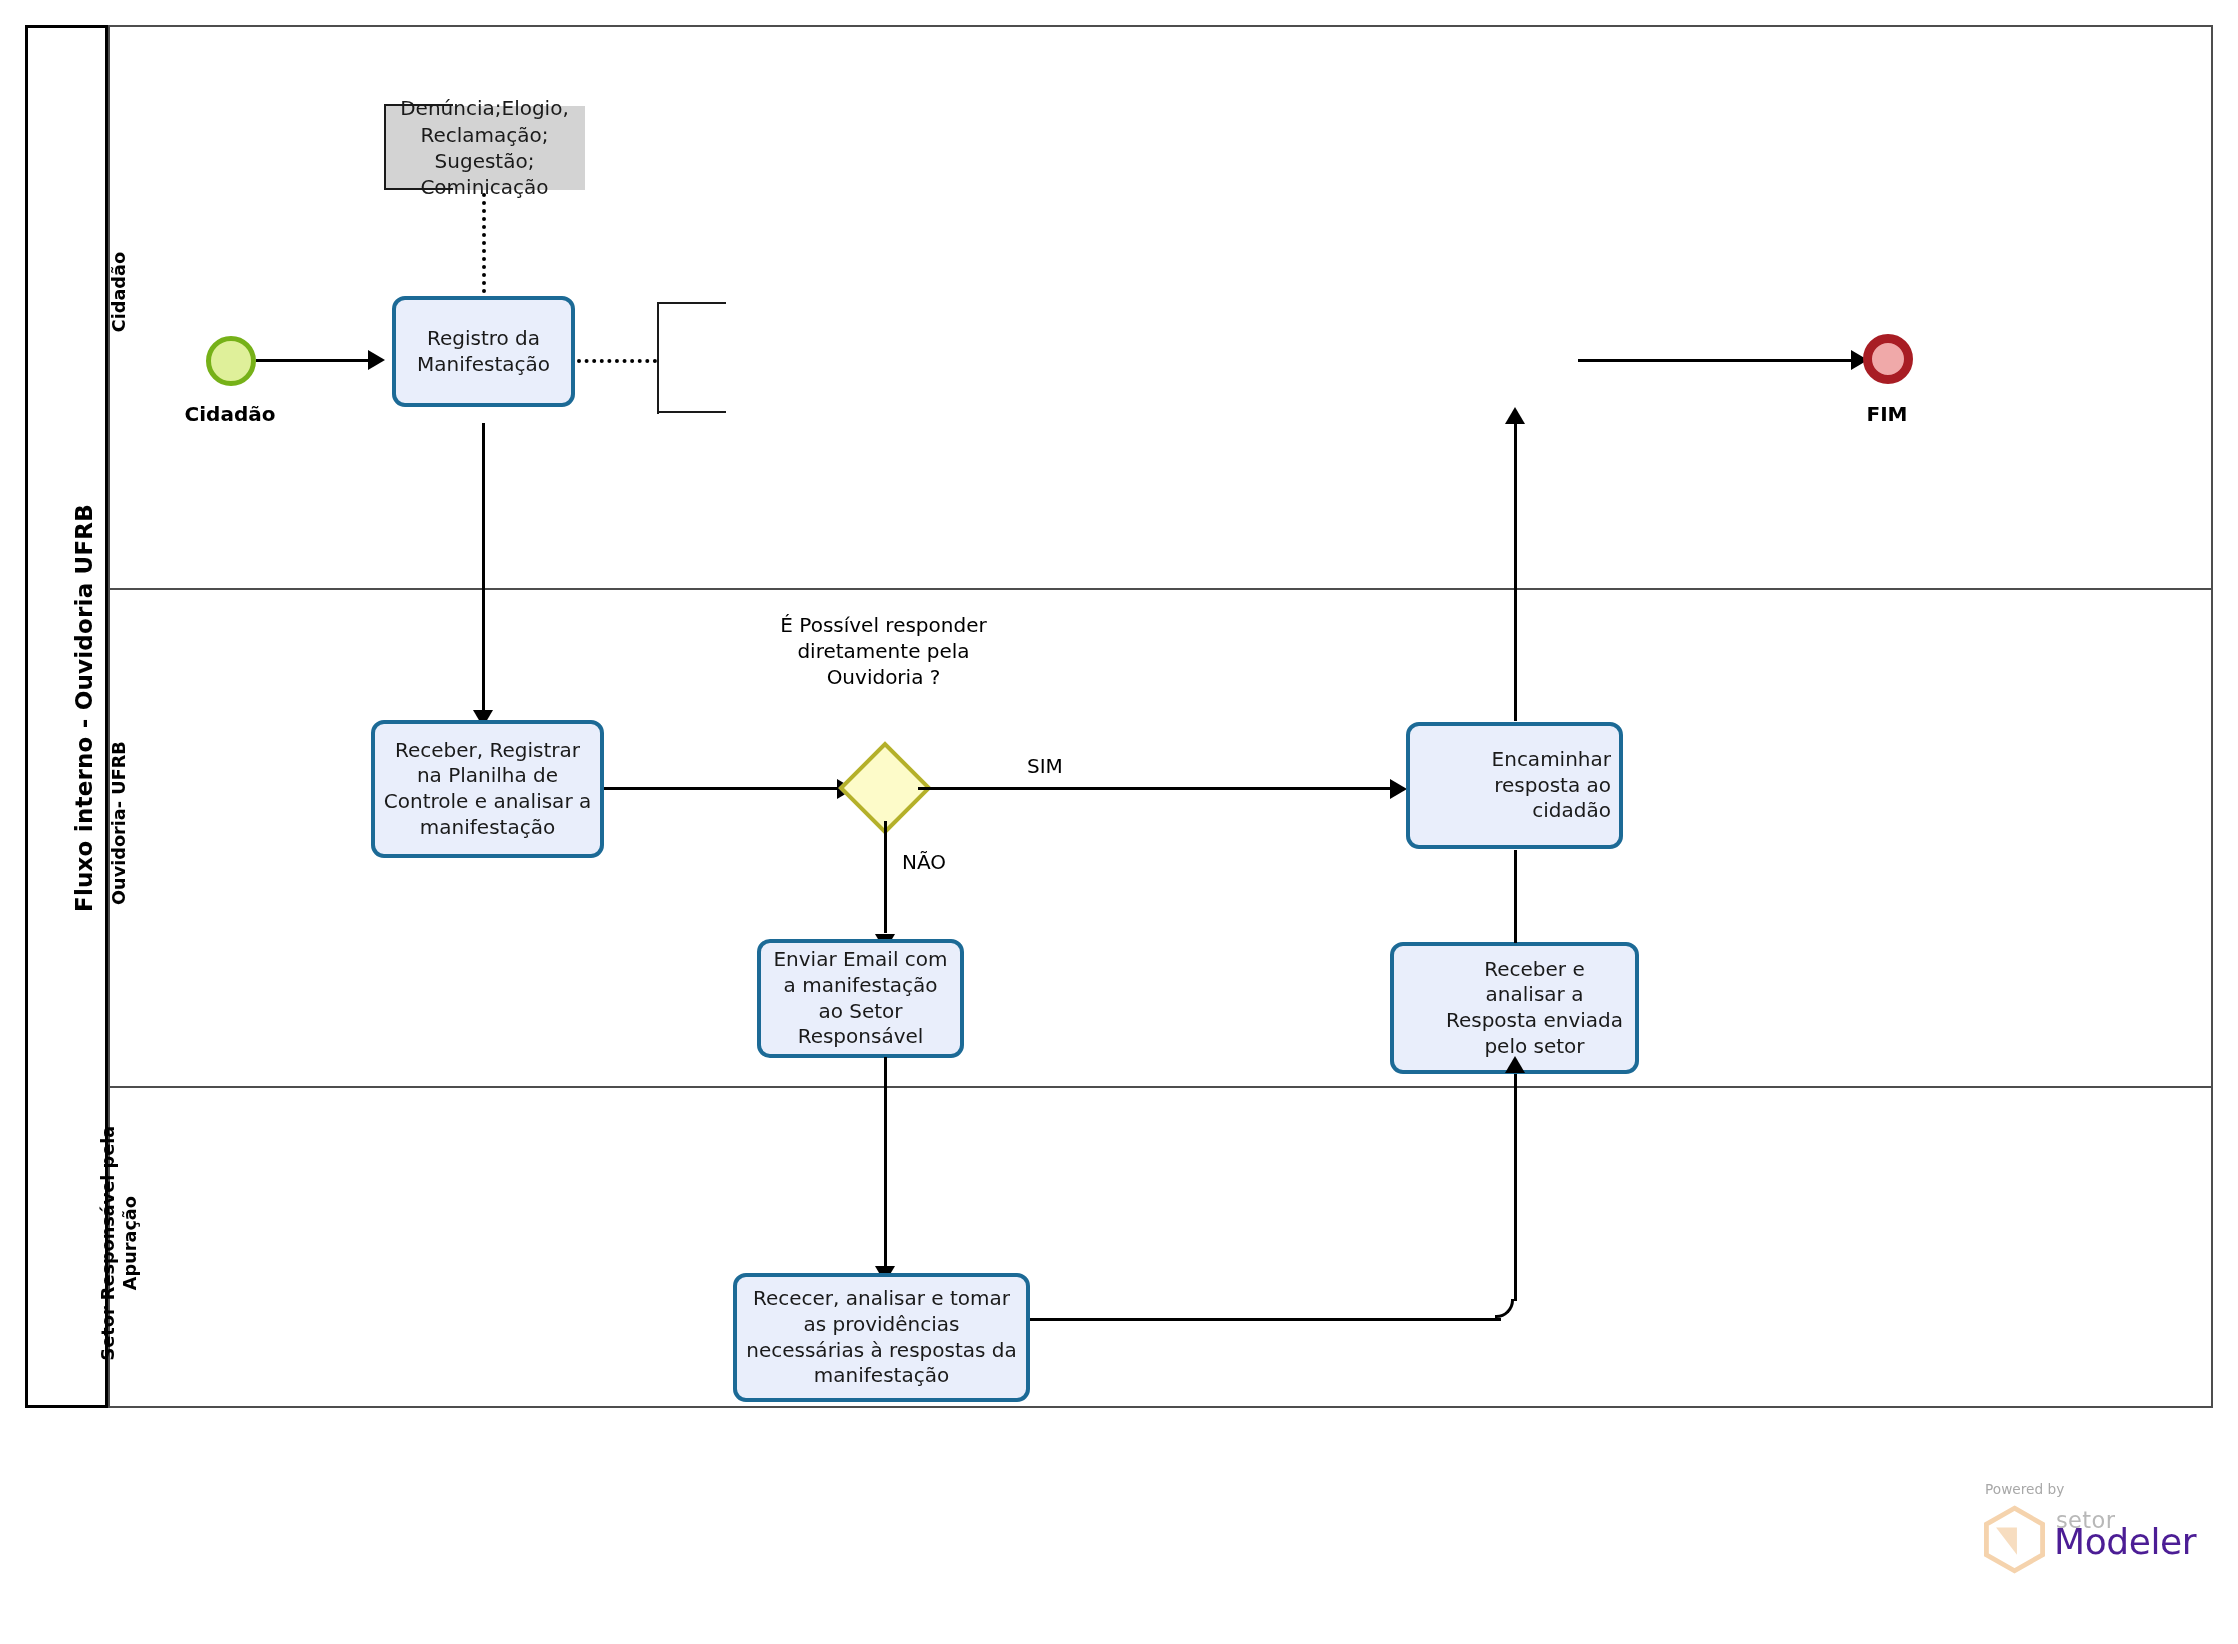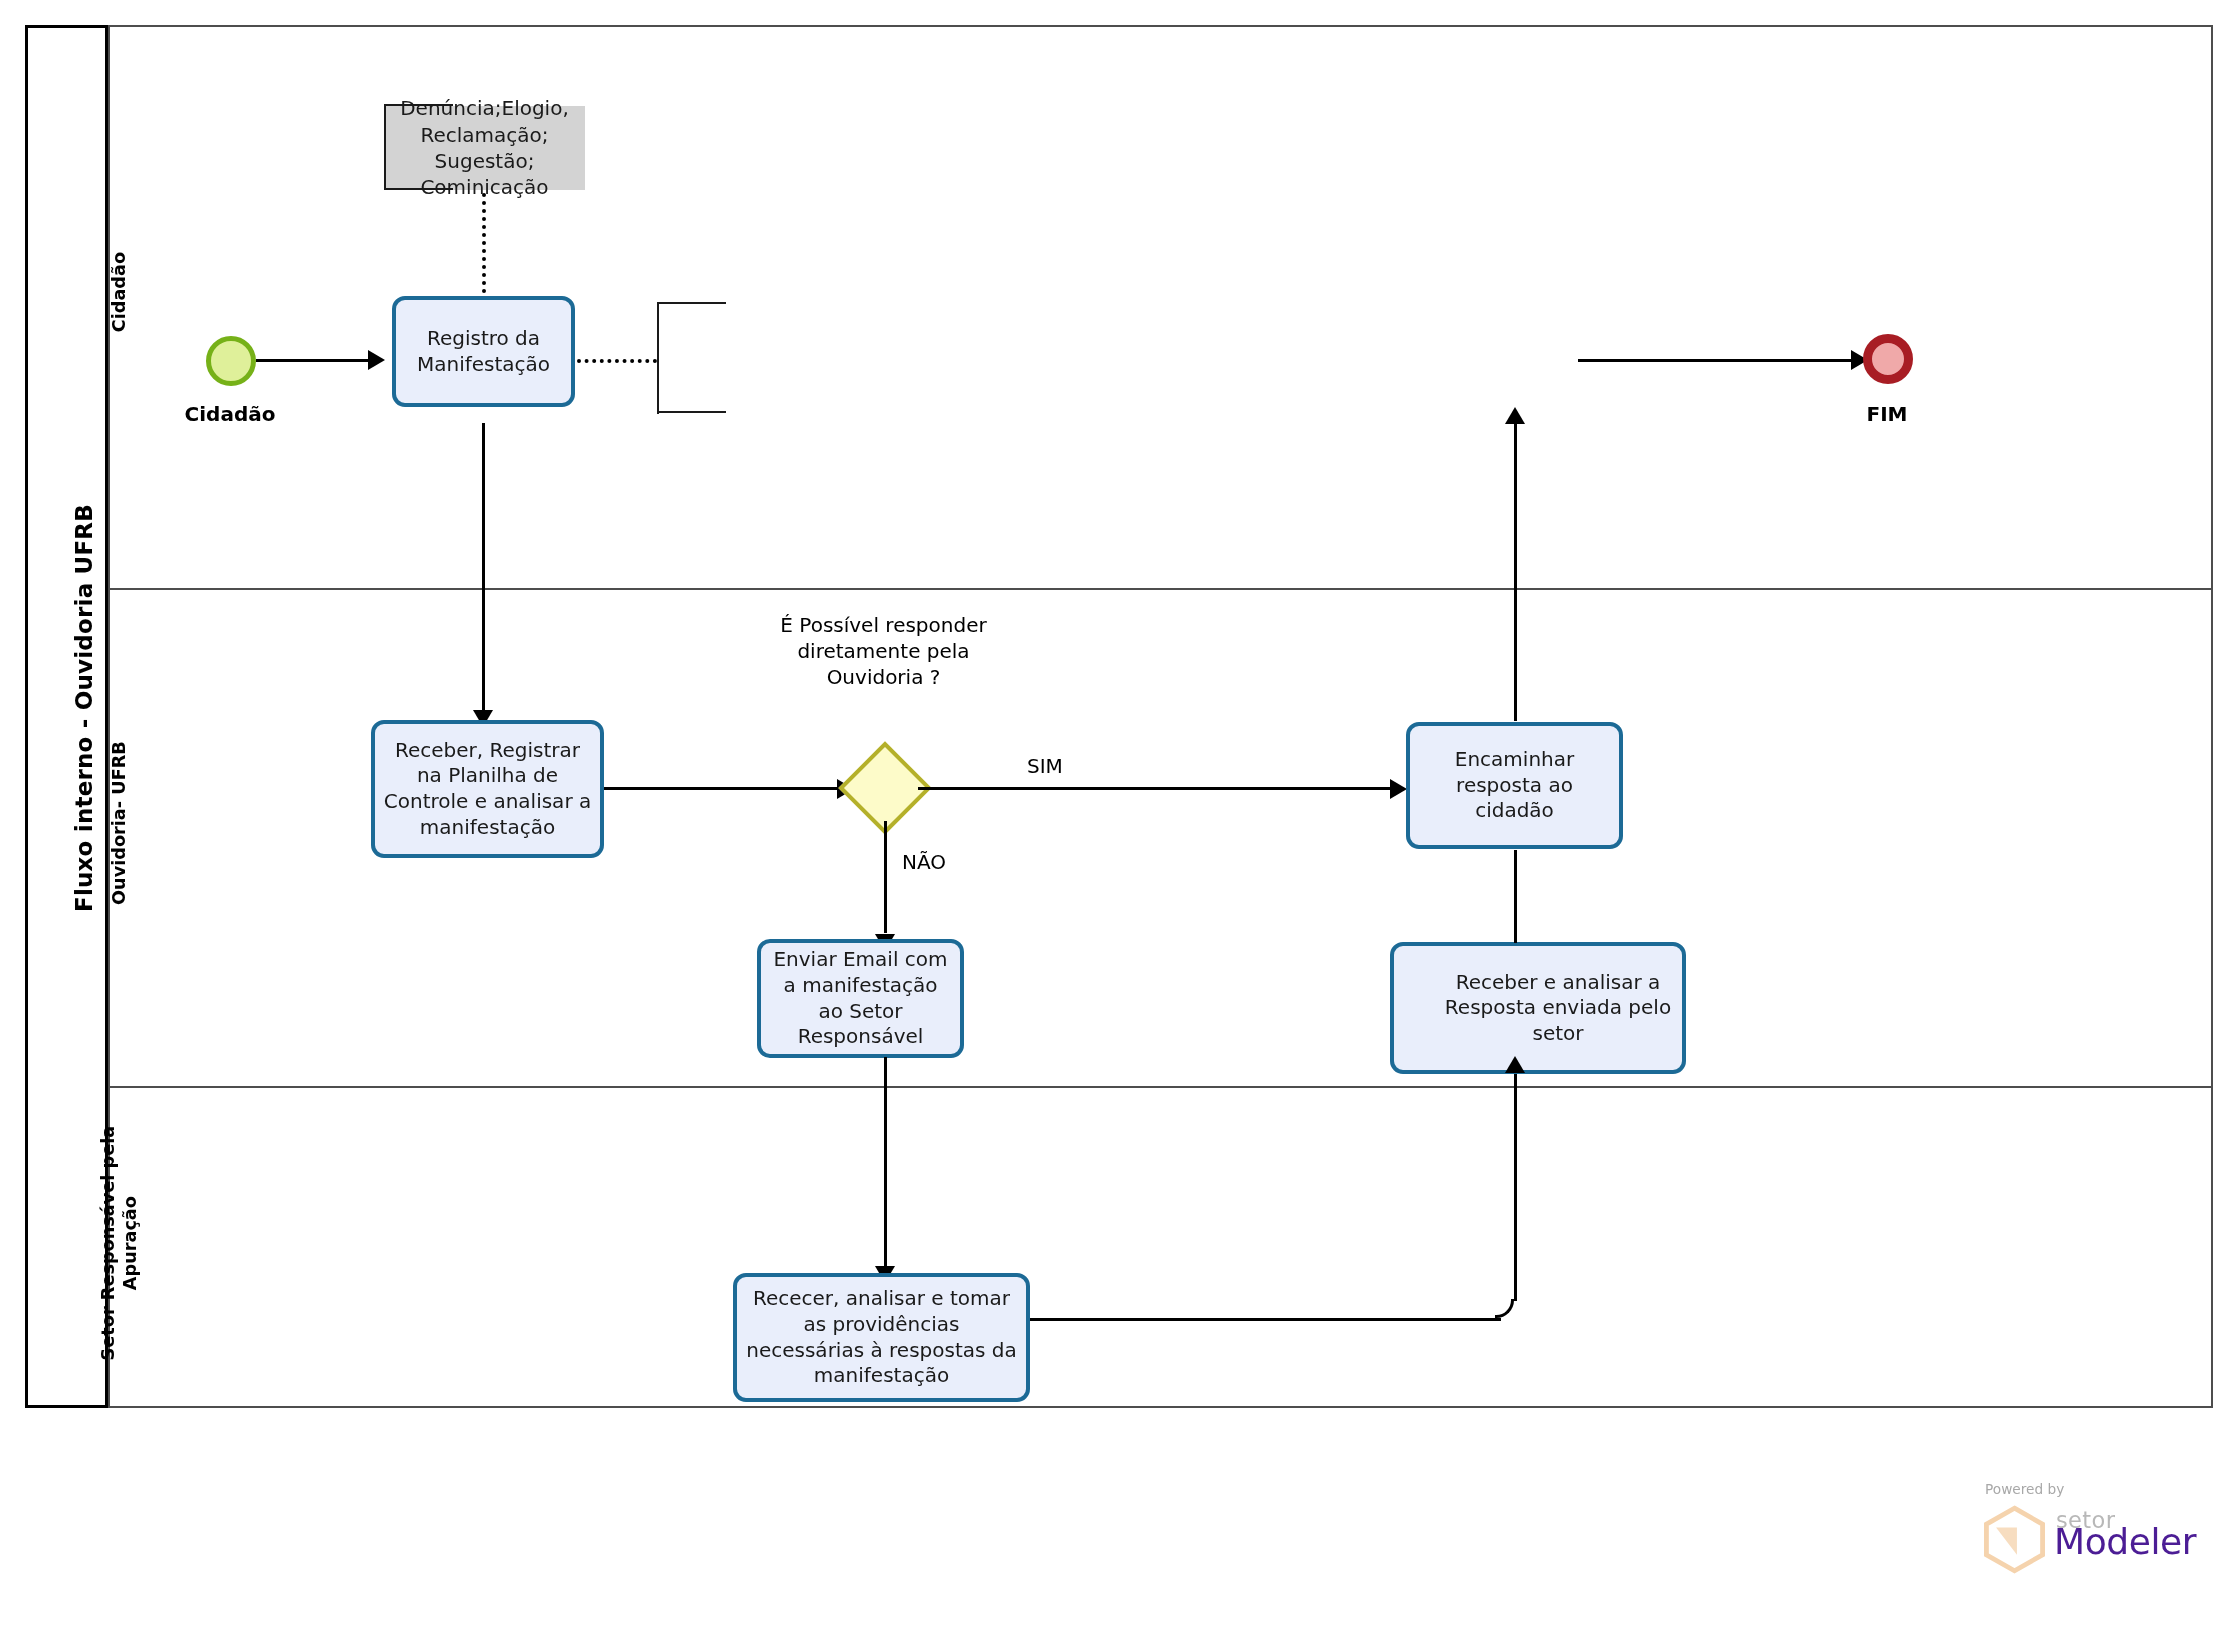--- a/index.html
+++ b/index.html
@@ -136,26 +136,26 @@
 
   <div class="ln-v" style="left:884px;top:821px;height:112px;"></div>
   <div class="arw arw-d" style="left:875px;top:934px;"></div>
   <div class="flow-label" style="left:902px;top:850px;">NÃO</div>
 
   <div class="task" style="left:757px;top:939px;width:207px;height:119px;">Enviar Email com a manifestação ao Setor Responsável</div>
 
   <div class="ln-v" style="left:884px;top:1057px;height:209px;"></div>
   <div class="arw arw-d" style="left:875px;top:1266px;"></div>
 
-  <div class="task" style="left:1390px;top:942px;width:296px;height:132px;padding-left:48px;">Receber e analisar a Resposta enviada pelo setor</div>
+  <div class="task" style="left:1390px;top:942px;width:249px;height:132px;padding-left:48px;">Receber e analisar a Resposta enviada pelo setor</div>
 
   <div class="ln-v" style="left:1514px;top:850px;height:93px;"></div>
   <div class="arw arw-u" style="left:1505px;top:832px;"></div>
 
-  <div class="task" style="left:1406px;top:722px;width:217px;height:127px;">Encaminhar resposta ao cidadão</div>
+  <div class="task" style="left:1406px;top:722px;width:217px;height:127px;text-align:right;">Encaminhar resposta ao cidadão</div>
 
   <div class="ln-v" style="left:1514px;top:424px;height:297px;"></div>
   <div class="arw arw-u" style="left:1505px;top:407px;"></div>
 
   <div class="task" style="left:733px;top:1273px;width:297px;height:129px;">Rececer, analisar e tomar as providências necessárias à respostas da manifestação</div>
 
   <div class="ln-h" style="left:1030px;top:1318px;width:471px;"></div>
   <div class="corner" style="left:1495px;top:1299px;"></div>
   <div class="ln-v" style="left:1514px;top:1074px;height:227px;"></div>
   <div class="arw arw-u" style="left:1505px;top:1056px;"></div>

